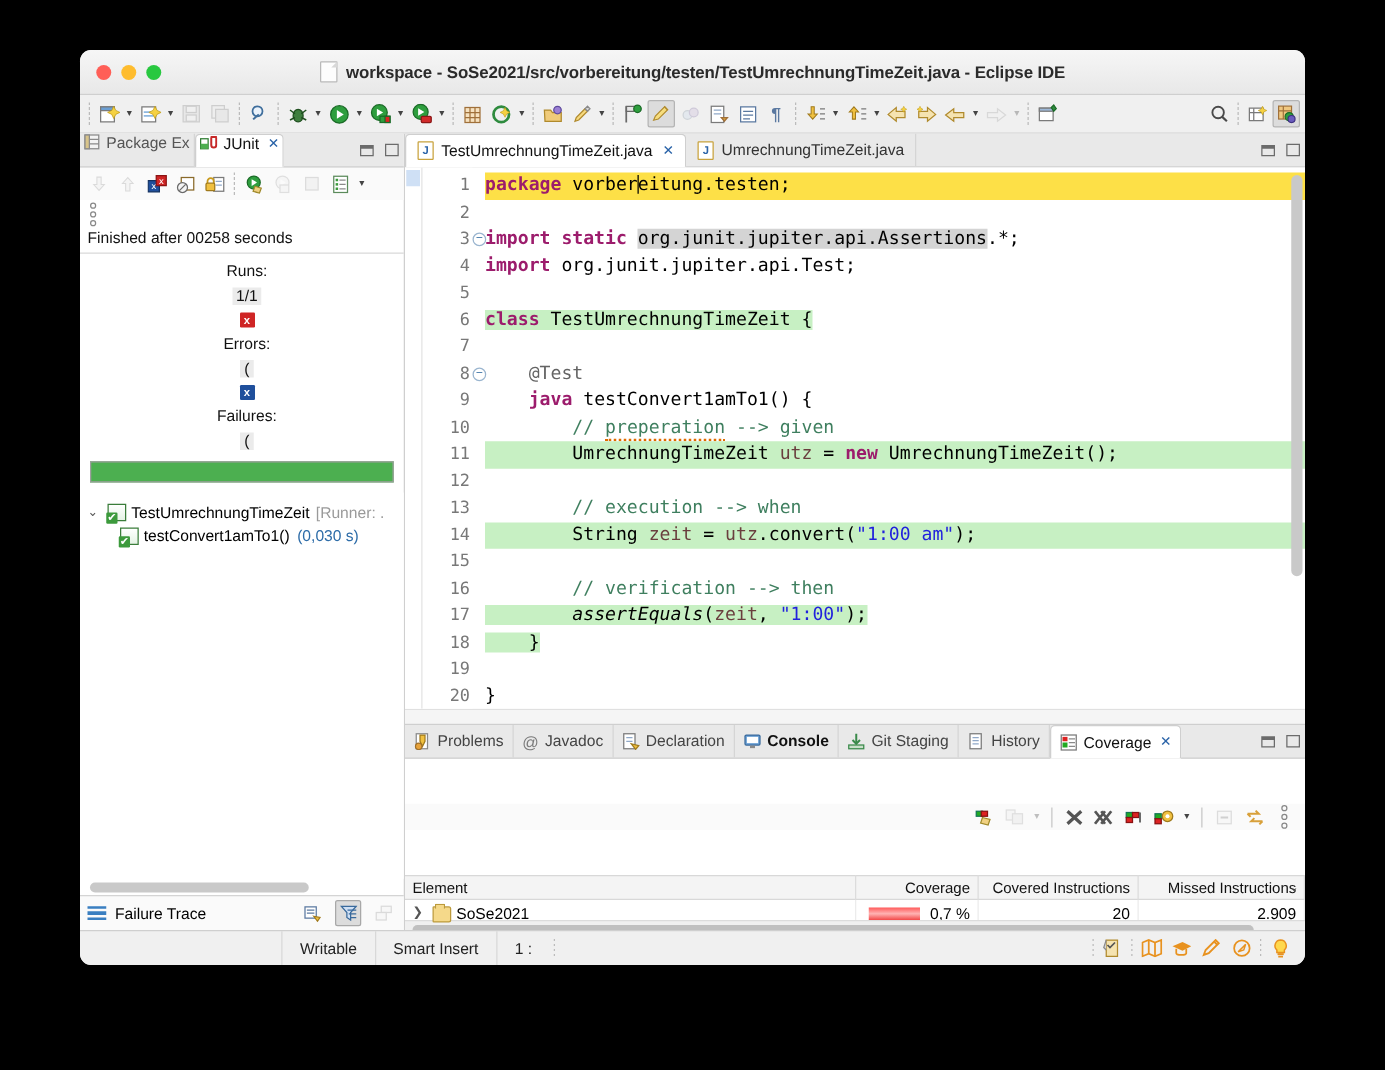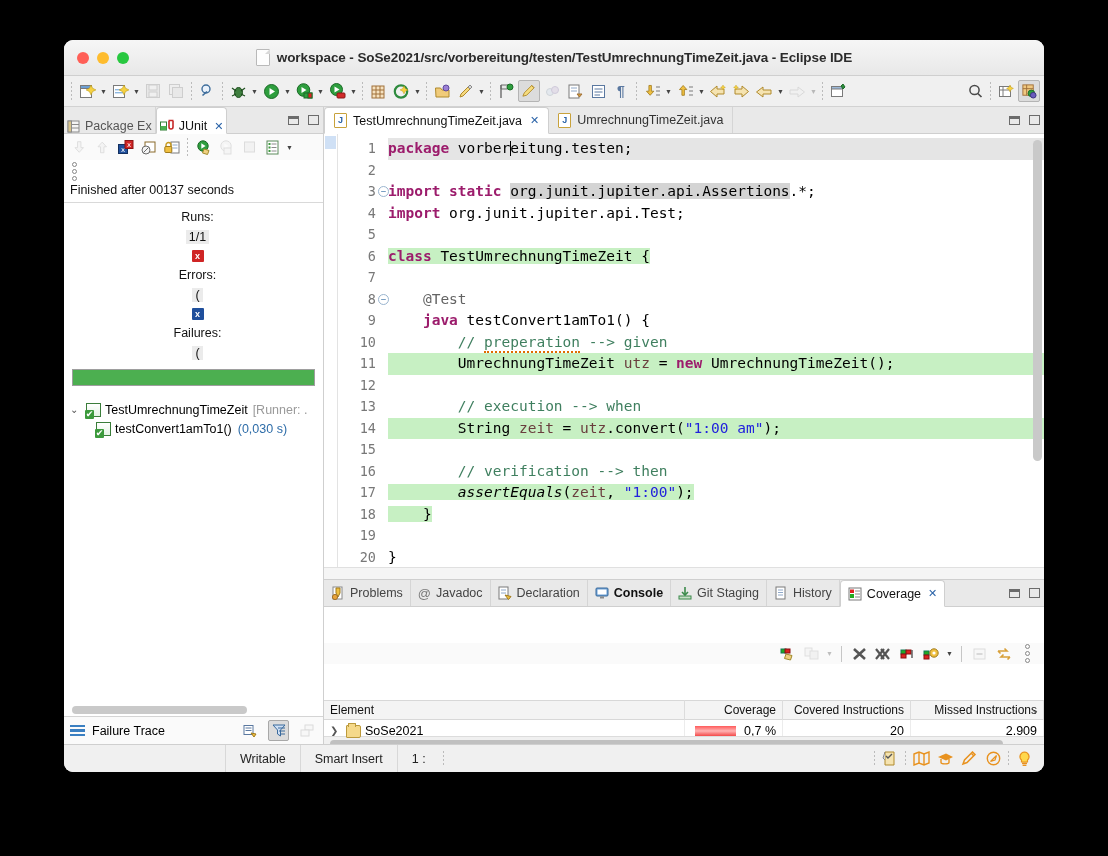--- a/index.html
+++ b/index.html
@@ -80,21 +80,21 @@
     min-height: 0;
   }
   .right-col { flex: 1; display: flex; flex-direction: column; min-width: 0; }
   
   .viewtabs {
     height: 27px; flex: 0 0 27px; display: flex; align-items: stretch;
     background: #e9e9e9; border-bottom: 1px solid #cfcfcf;
     position: relative;
   }
   .vtab {
-    display: flex; align-items: flex-end; gap: 5px;
+    display: flex; align-items: flex-start; gap: 5px;
     padding: 0 3px; font-size: 12.5px; color: #555;
     border-right: 1px solid #d5d5d5;
   }
   .vtab.active {
     background: #fff; color: #111; font-weight: normal;
     border-top: 1px solid #cfcfcf; border-left: 1px solid #cfcfcf;
     border-right: 1px solid #cfcfcf; border-bottom: 1px solid #fff;
     border-radius: 4px 4px 0 0; margin-bottom: -1px;
   }
   .vtab-close { font-size: 11px; color: #2a63a8; margin-left: 2px; }
@@ -196,21 +196,21 @@
     position: absolute; right: -11px; top: 5px; width: 11px; height: 11px;
     border: 1px solid #9ab5cf; border-radius: 50%; background: #fff;
     color: #4c7fae; font-size: 9px; line-height: 9px; text-align: center;
   }
   .code-area {
     flex: 1; position: relative; overflow: hidden;
     font-family: "DejaVu Sans Mono", monospace; font-size: 14.5px;
     padding-top: 4px; padding-left: 10px; min-width: 0;
   }
   .cline { height: 21.5px; line-height: 21.5px; white-space: pre; position: relative; }
-  .hl-cur { background: #e5e5e5; }
+  .hl-cur { background: #fde047; }
   .hl-cov { background: #c7f0c3; }
   .seg-cov { background: #c7f0c3; }
   .seg-sel { background: #d4d4d4; }
   .kw { color: #9c1c6c; font-weight: bold; }
   .str { color: #2121dd; }
   .cmt { color: #3f7f5f; }
   .ann { color: #646464; }
   .fld { color: #6a3e3e; }
   .ital { font-style: italic; }
   .sp-err {
@@ -637,21 +637,21 @@
       </div>
 
       <div class="junit-sub">
         <div class="vdots">
             <i></i>
             <i></i>
             <i></i>
           </div>
       </div>
 
-      <div class="finished">Finished after 00137 seconds</div>
+      <div class="finished">Finished after 00258 seconds</div>
 
       <div class="counters">
         <span>Runs:</span>
         <span class="cnt-val">1/1</span>
         <span class="xbadge red">x</span>
         <span>Errors:</span>
         <span class="cnt-val">(</span>
         <span class="xbadge blue">x</span>
         <span>Failures:</span>
         <span class="cnt-val">(</span>

